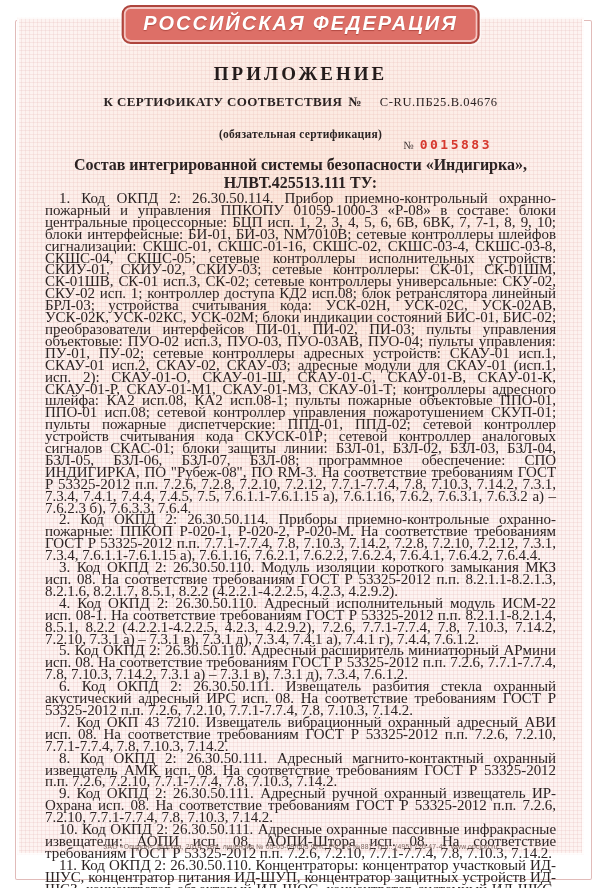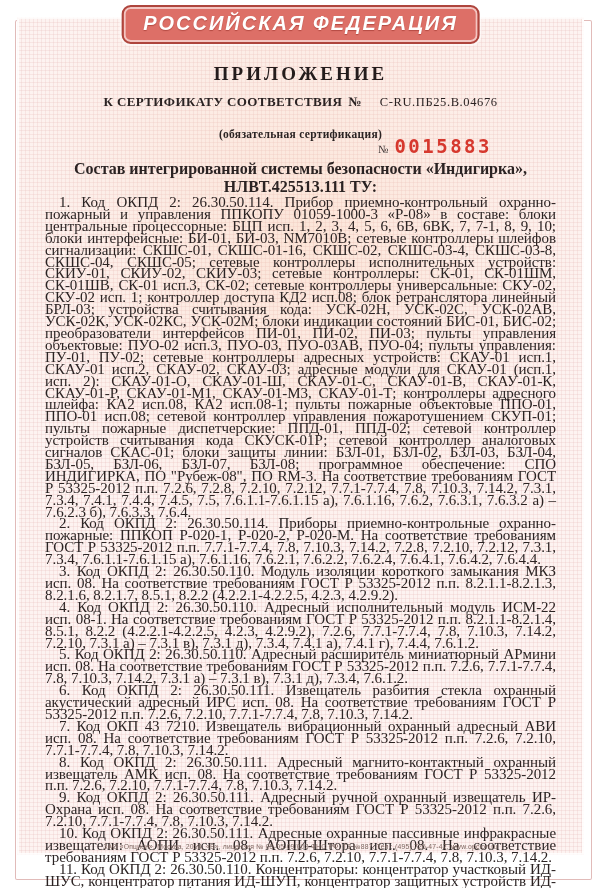--- a/index.html
+++ b/index.html
@@ -28,21 +28,21 @@
   .banner span{font-family:"Liberation Sans",sans-serif;font-weight:bold;font-size:20px;
     letter-spacing:2px;color:#fff;text-shadow:0 1px 1px rgba(130,28,22,.45);}
   .hdr-title{margin:46px 0 0;text-align:center;font-size:19px;font-weight:bold;letter-spacing:3px;color:#241c1c;}
   .hdr-cert{margin-top:9px;display:flex;justify-content:center;align-items:baseline;gap:0;}
   .hdr-cert .lbl{font-weight:bold;font-size:13px;letter-spacing:.4px;}
   .hdr-cert .nosign{font-weight:bold;font-size:13px;margin-left:6px;}
   .hdr-cert .num{font-size:12.5px;letter-spacing:.6px;margin-left:18px;}
   .hdr-note{margin-top:18px;text-align:center;font-size:11.5px;font-weight:bold;letter-spacing:.3px;}
   .serial-row{margin-top:-5px;text-align:right;padding-right:92px;}
   .serial-row .no{font-size:11px;color:#3a3030;margin-right:6px;}
-  .serial-row .serial{font-family:"DejaVu Sans Mono",monospace;font-weight:bold;font-size:19px;
+  .serial-row .serial{font-family:"DejaVu Sans Mono",monospace;font-weight:bold;font-size:13px;
     color:#d6382e;letter-spacing:2.5px;}
   
   .bodytext{margin:3px 28px 0;}
   .bodytext .heading{text-align:center;font-weight:bold;font-size:16px;margin:0 0 1px;}
   .bodytext p{margin:0;font-size:15px;line-height:11.9px;text-align:justify;text-indent:14px;letter-spacing:-0.05px;}
   
   .sigblock{position:relative;height:160px;margin:4px 0 0;}
   .stamp-wrap{position:absolute;left:2px;top:2px;width:148px;height:148px;opacity:.85;}
   .seal-mark{position:absolute;left:12px;top:72px;font-weight:bold;font-size:13px;color:#232b44;z-index:2;letter-spacing:.5px;}
   .head-label{position:absolute;left:90px;top:40px;width:390px;text-align:center;font-weight:bold;font-size:11.4px;line-height:14.5px;}

